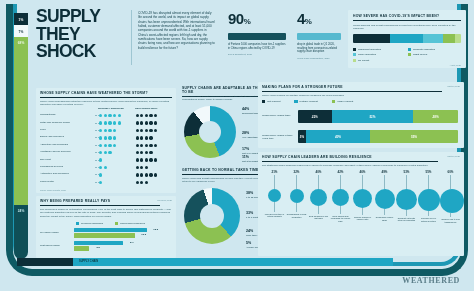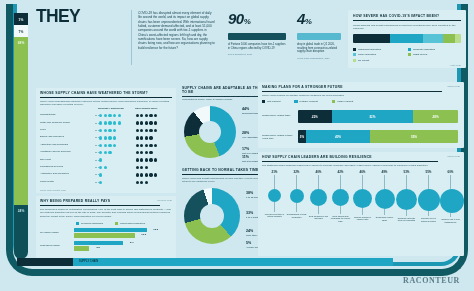--- a/index.html
+++ b/index.html
@@ -58,21 +58,21 @@
   .intro{
     position:absolute;left:138px;top:11px;width:78px;
     font-size:3.05px;line-height:4.35px;color:#14424d;text-align:left;
   }
 
   
   .stat{position:absolute;top:11px;}
   .stat-a{left:228px;width:58px;}
   .stat-b{left:297px;width:44px;}
   .stat .num{font-size:15px;font-weight:bold;line-height:15px;color:#0d2e38;letter-spacing:-.5px;}
-  .stat .num span{font-size:8px;font-style:italic;}
+  .stat .num span{font-size:8px;}
   .stat .bar{height:7px;margin-top:4px;border-radius:1px;}
   .stat-a .bar{background:#15515c;width:58px;}
   .stat-b .bar{background:#56b9cf;width:44px;}
   .stat .cap{font-size:2.7px;line-height:3.7px;margin-top:3px;color:#14424d;}
   .stat .src{font-size:2.3px;margin-top:3px;color:#5f8e99;}
 
   
   .panel{position:absolute;background:#d9eef3;border-radius:1px;}
   .panel-hd{
     font-size:3.4px;font-weight:bold;letter-spacing:.25px;
@@ -180,21 +180,23 @@
     <div class="seg-white"></div>
     <div class="seg-green"></div>
     <div class="seg-teal"></div>
     <div class="lab lab-1">1%</div>
     <div class="lab lab-2">7%</div>
     <div class="lab lab-3">68%</div>
     <div class="lab lab-4">24%</div>
   </div>
 
   <div class="headline">
+    <div>SUPPLY</div>
     <div>THEY</div>
+    <div>SHOCK</div>
   </div>
   <div class="rule-v"></div>
 
   <div class="intro">COVID-19 has disrupted almost every element of daily life around the world, and its impact on global supply chains has been unprecedented. With international travel halted, customer demand affected, and at least 51,000 companies around the world with tier-1 suppliers in China's worst-affected regions left high and dry, the ramifications have been severe. So, how are supply chains faring now, and how are organisations planning to build resilience for the future?</div>
 
   <div class="stat stat-a">
     <div class="num"><span style="font-size:15px">90</span><span>%</span></div>
     <div class="bar"></div>
     <div class="cap">of Fortune 1000 companies have tier-1 suppliers in China regions affected by COVID-19</div>
     <div class="src">Dun &amp; Bradstreet, 2020</div>
@@ -577,14 +579,14 @@
           <div class="tail" style="height:4px"></div>
           <div class="lb">Improve end-to-end transparency</div>
         </div>
       </div>
   </div>
 
   <div class="foot-dark"></div>
   <div class="foot-teal">
       <span>SUPPLY CHAIN</span>
     </div>
-  <div class="brand">RACONTEUR</div>
+  <div class="brand">WEATHERED</div>
 </div>
 
 </body></html>

